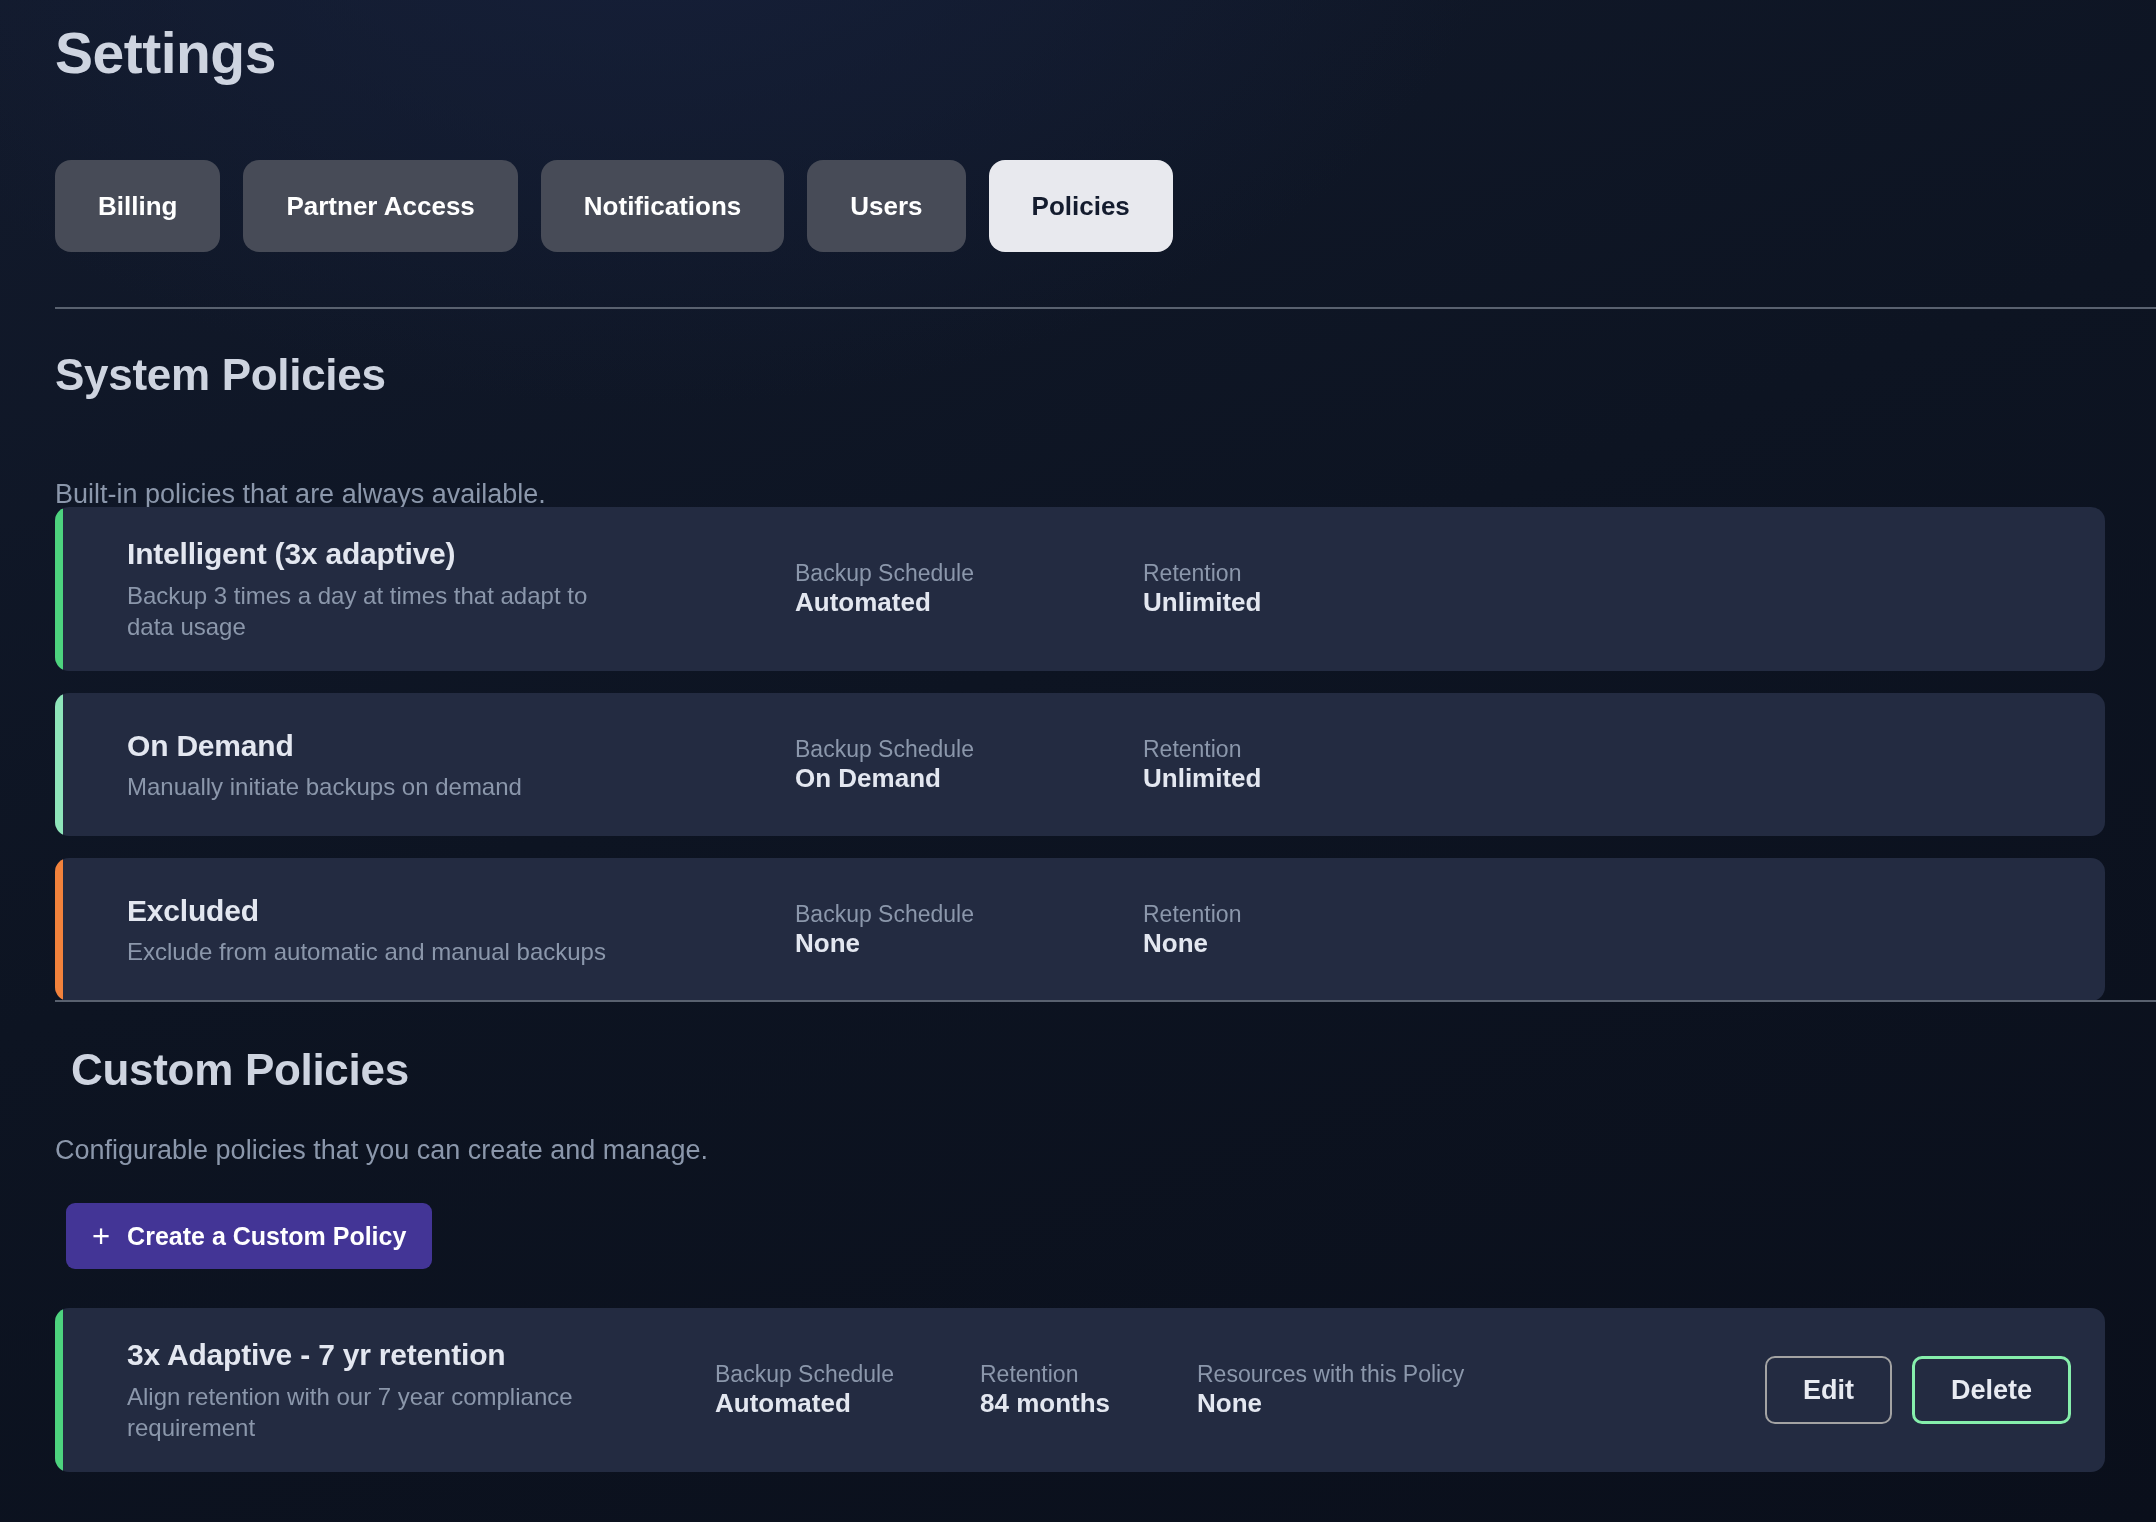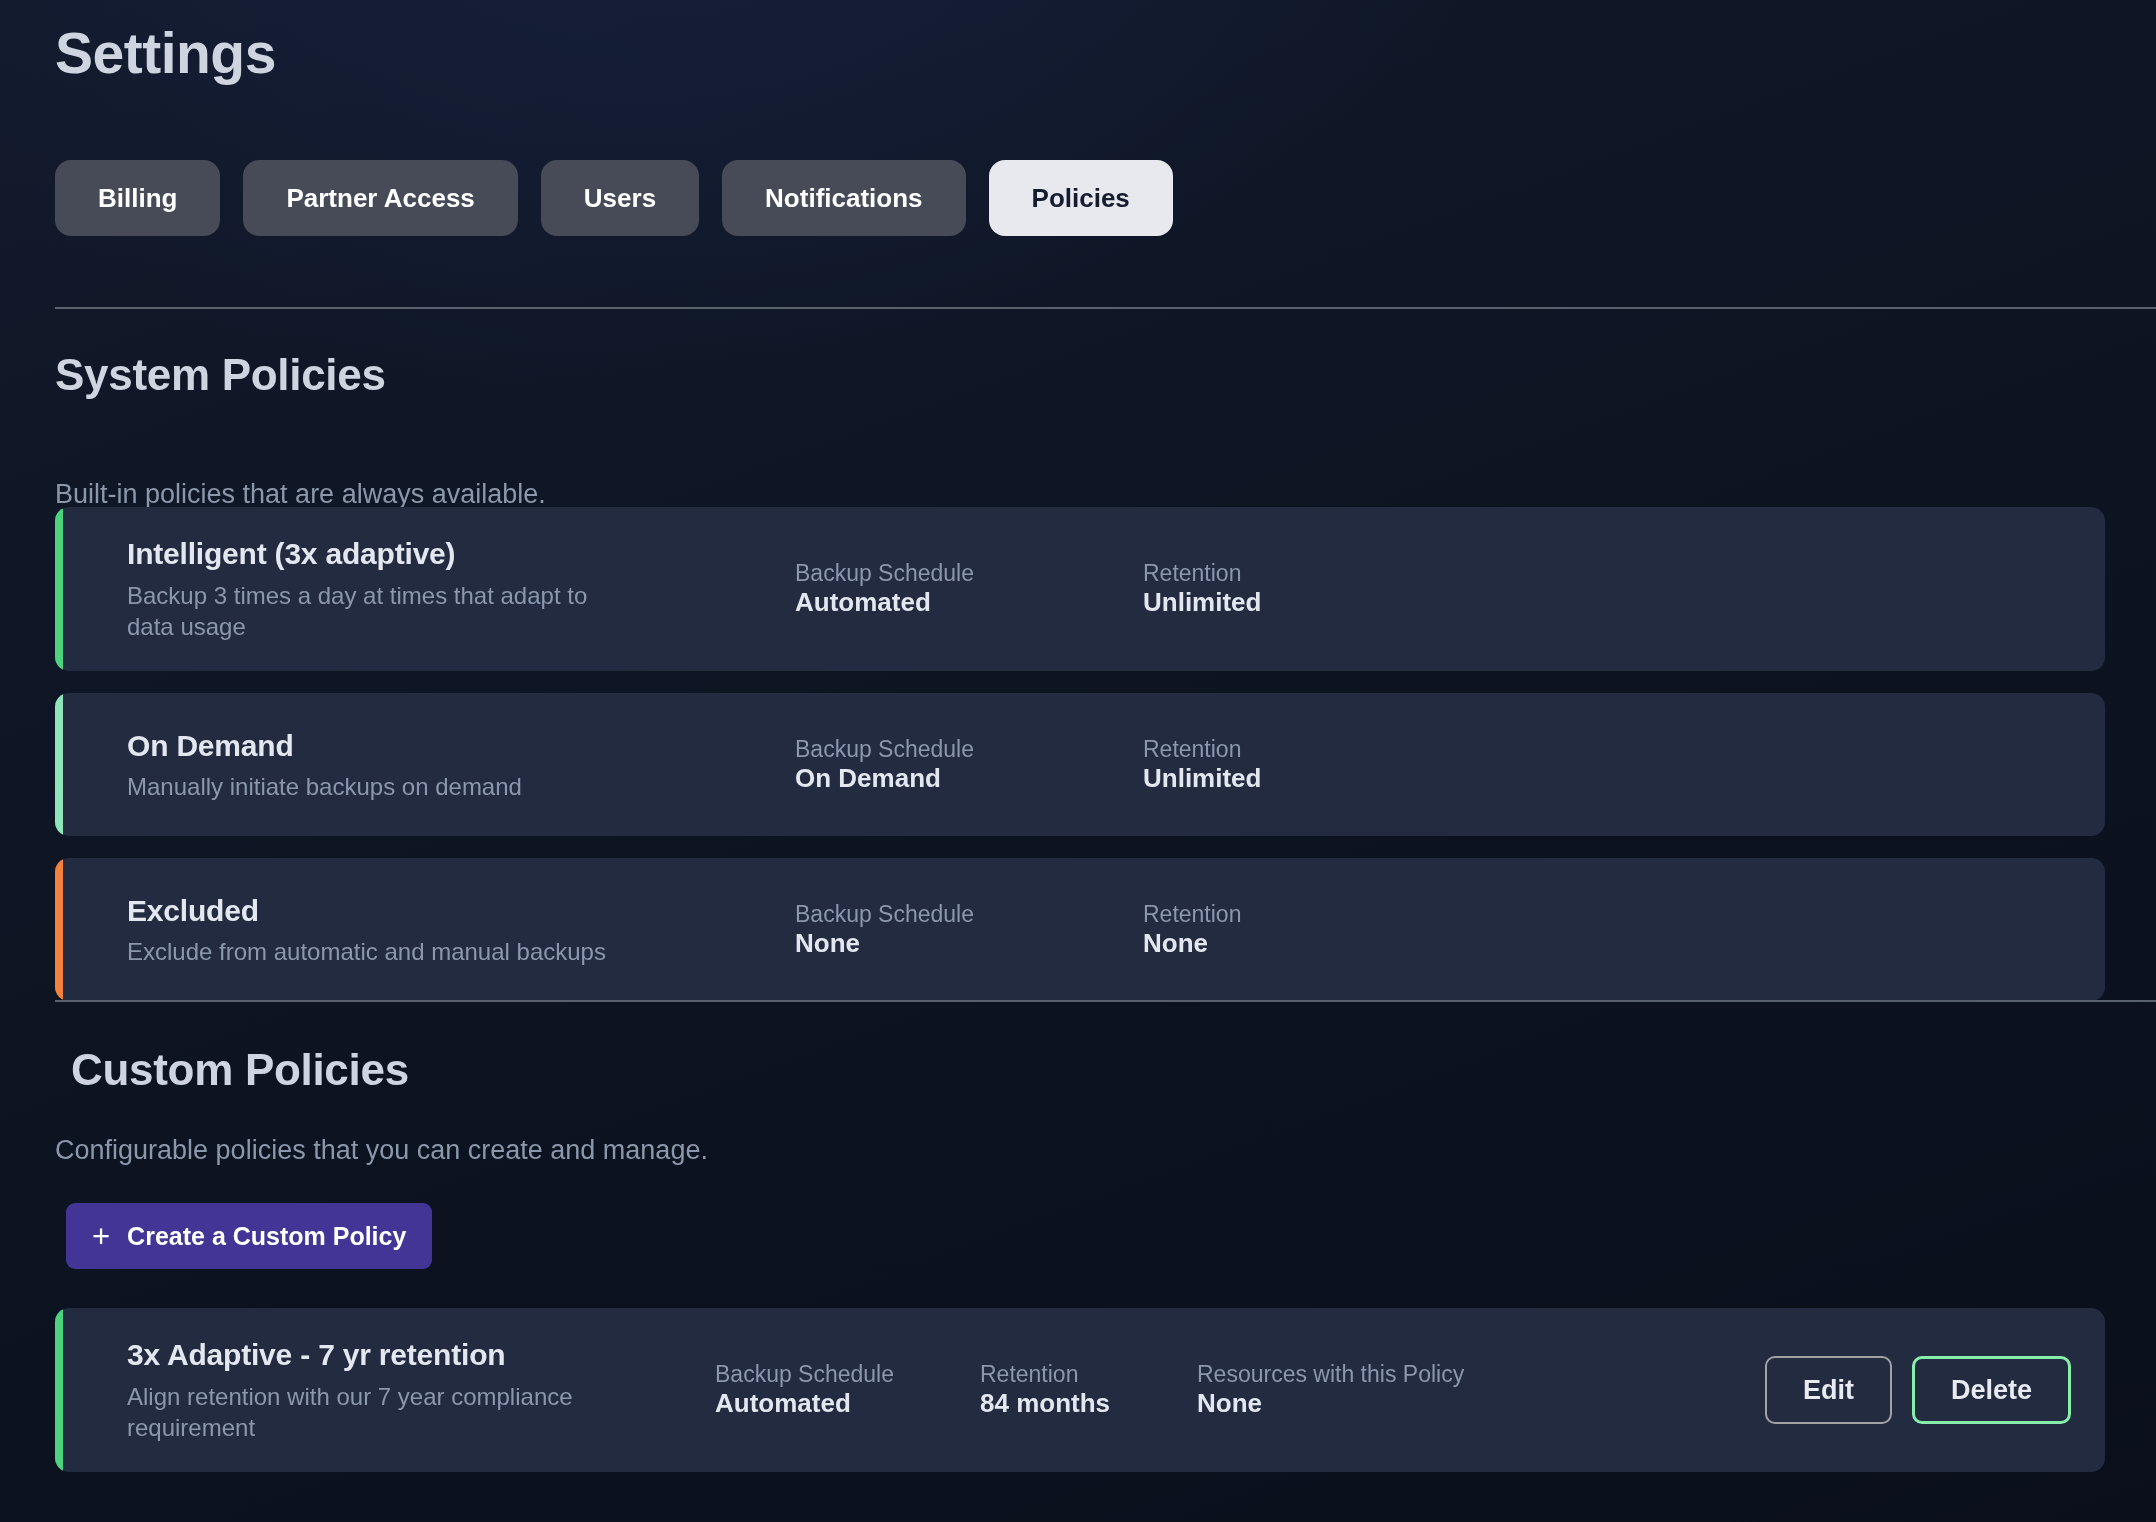--- a/index.html
+++ b/index.html
@@ -41,21 +41,21 @@
 
   
   .tabs {
     position: absolute;
     left: 55px;
     top: 160px;
     display: flex;
     gap: 23px;
   }
   .tab {
-    height: 76px;
+    height: 92px;
     min-width: 0;
     padding: 0 43px;
     display: flex;
     align-items: center;
     justify-content: center;
     border-radius: 16px;
     background: #474b57;
     color: #ffffff;
     font-size: 26px;
     font-weight: 700;
@@ -234,24 +234,24 @@
   <h1 class="page-title">Settings</h1>
 
   <div class="tabs" id="tab-bar">
       <button class="tab">
         <span>Billing</span>
       </button>
       <button class="tab">
         <span>Partner Access</span>
       </button>
       <button class="tab">
+        <span>Notifications</span>
+      </button>
+      <button class="tab">
         <span>Users</span>
-      </button>
-      <button class="tab">
-        <span>Notifications</span>
       </button>
       <button class="tab active">
         <span>Policies</span>
       </button>
     </div>
 
   <div class="divider d1"></div>
 
   <h2 class="section-title sys-title">System Policies</h2>
   <p class="section-sub sys-sub">Built-in policies that are always available.</p>

